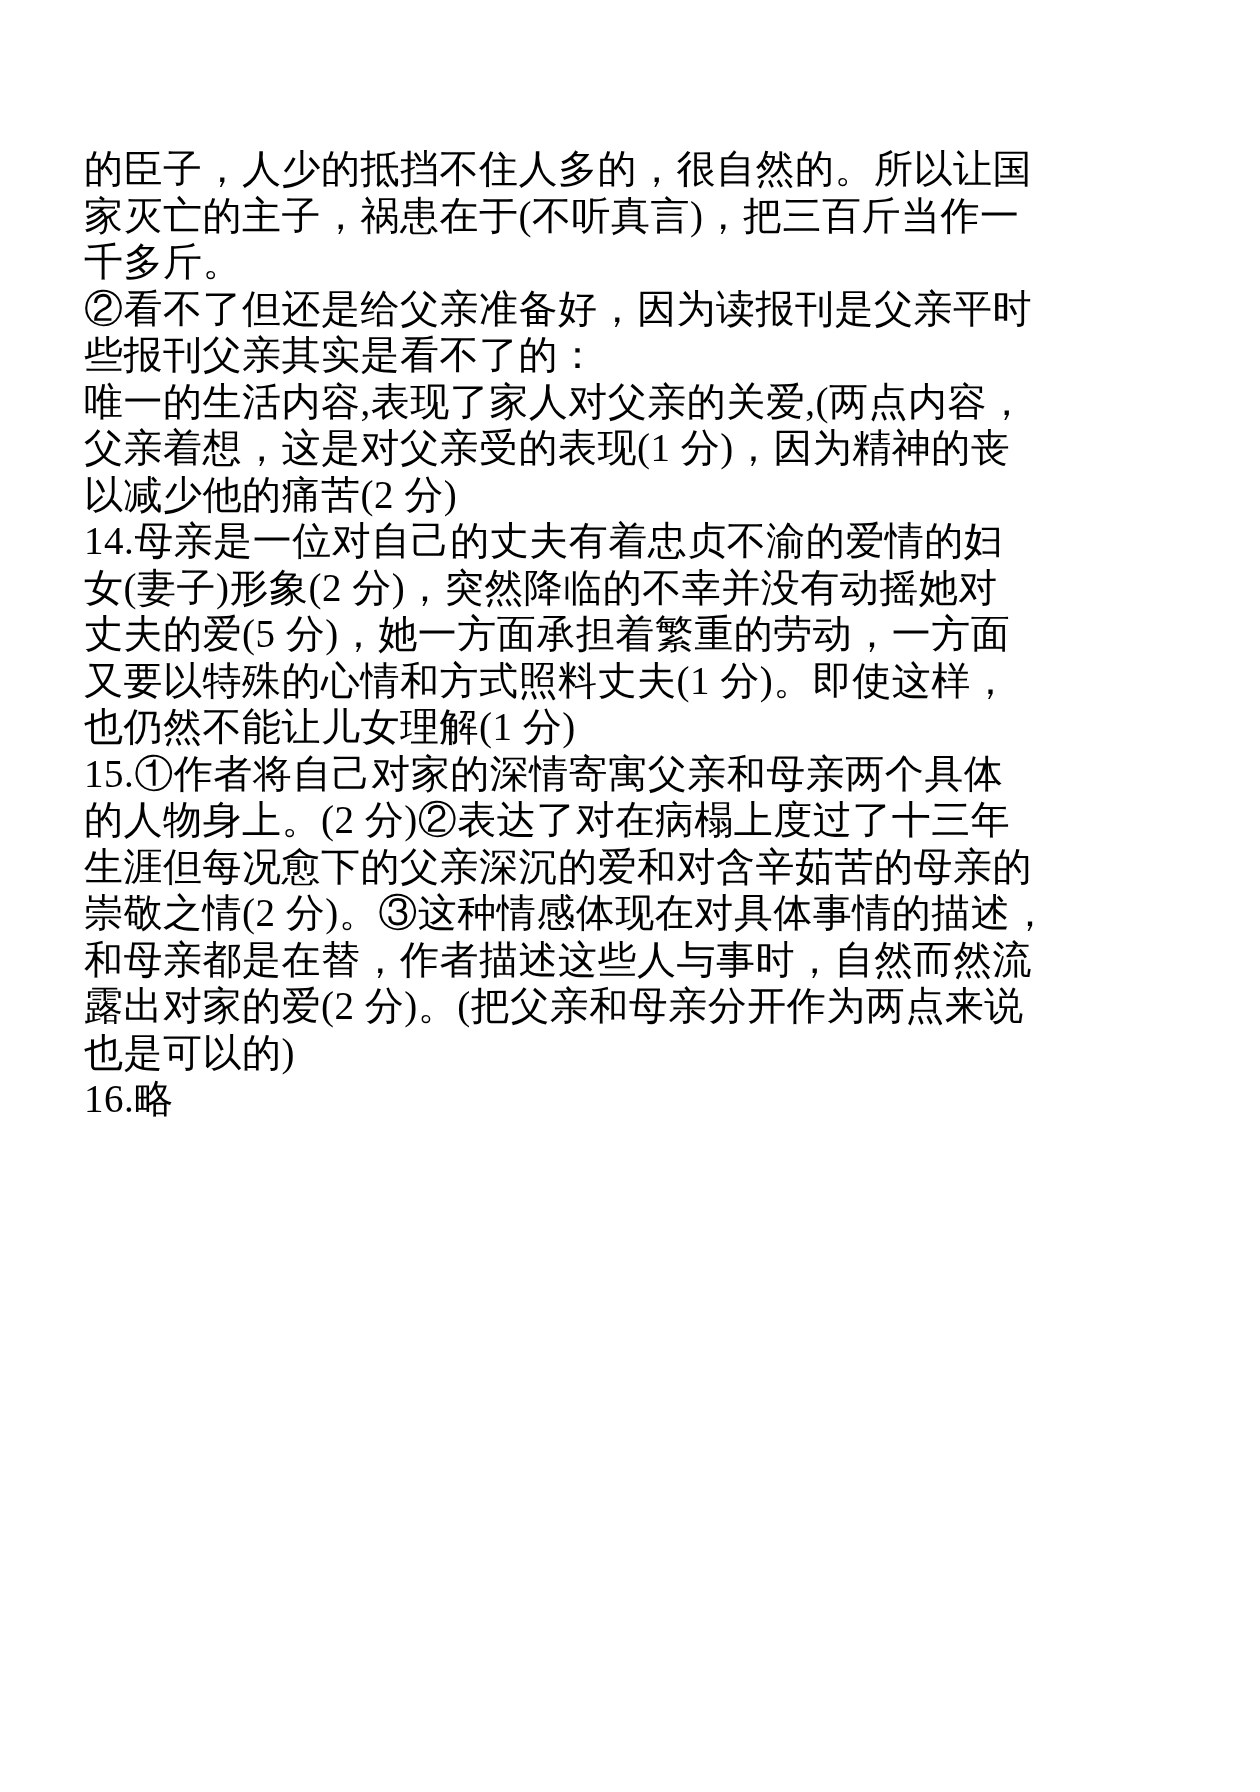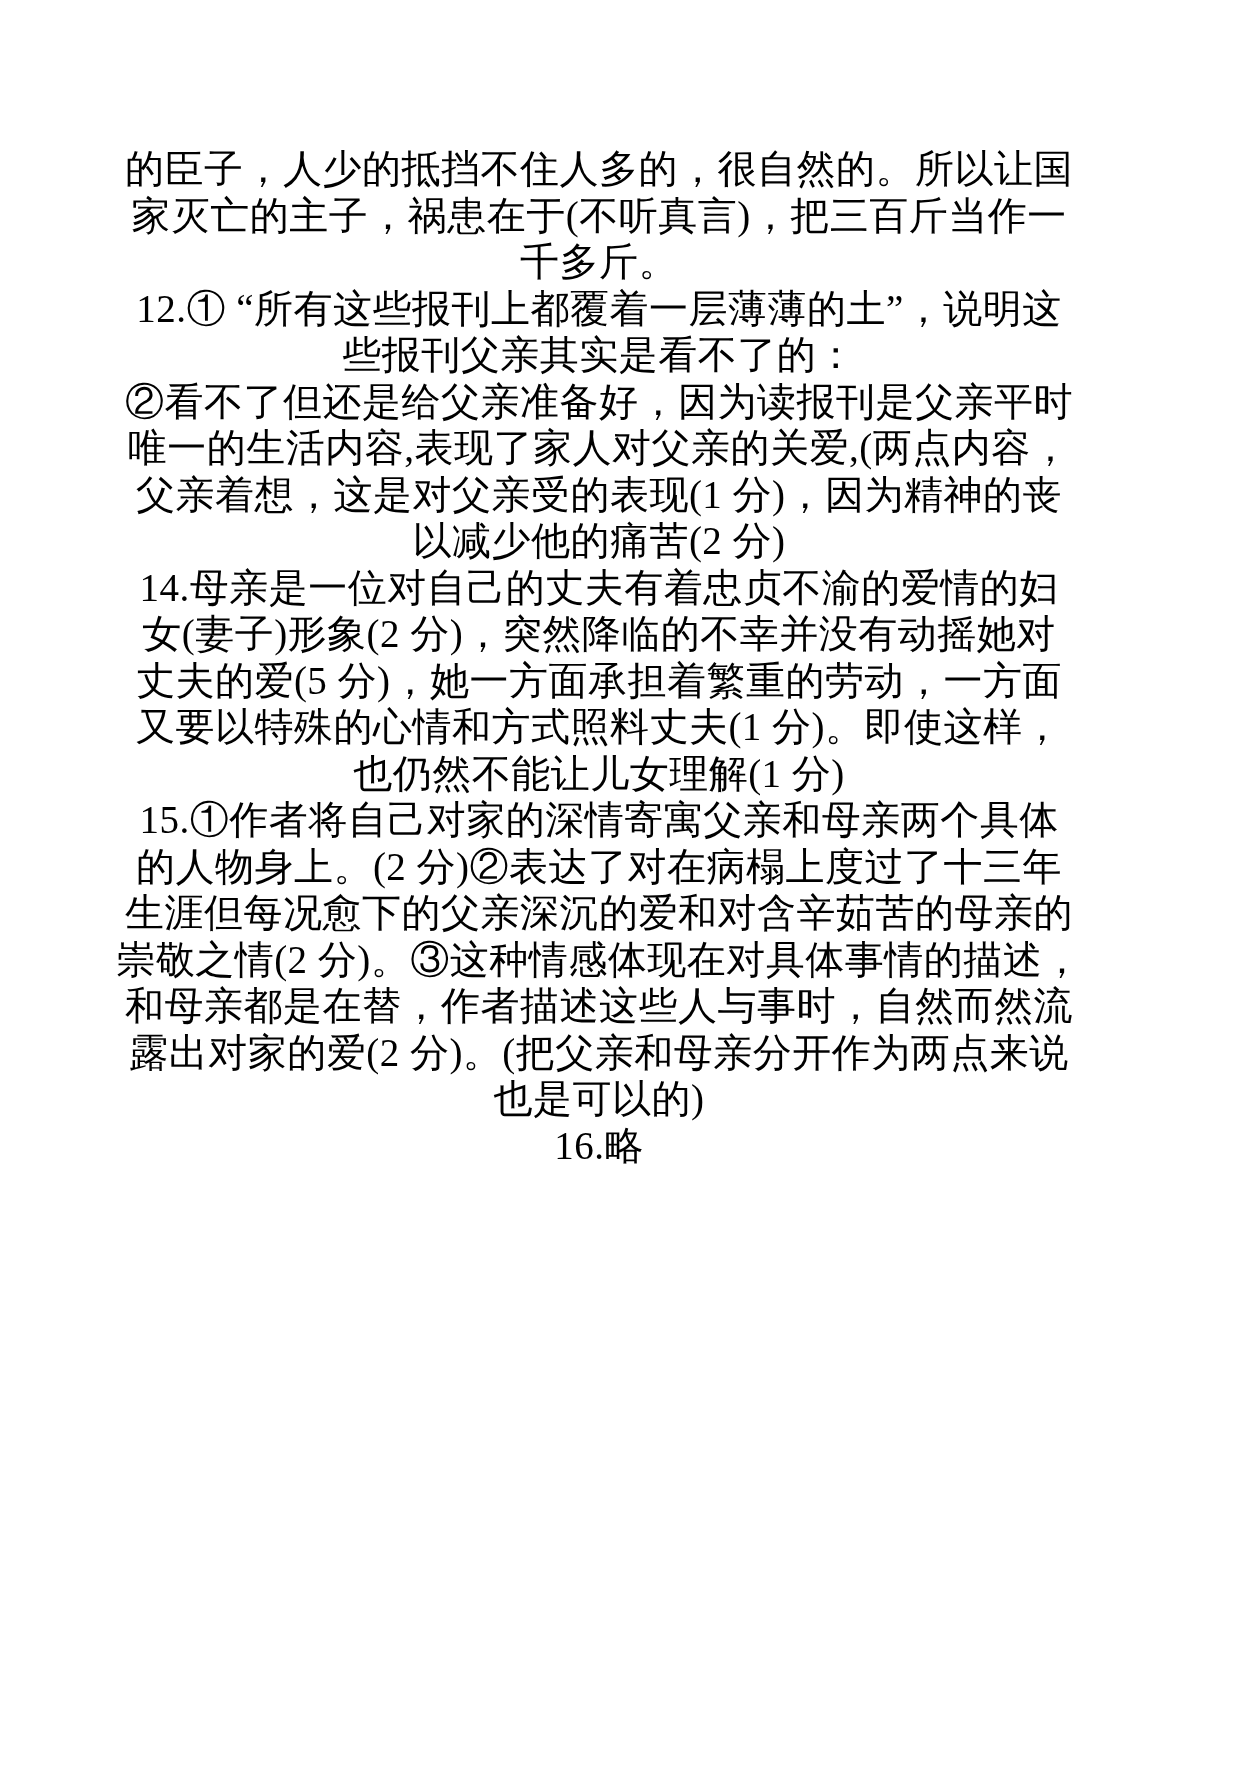--- a/index.html
+++ b/index.html
@@ -12,21 +12,20 @@
     height: 1792px;
     overflow: hidden;
     position: relative;
   }
   .page {
     position: absolute;
     top: 0; left: 0;
     width: 1260px;
     height: 1792px;
     background: #ffffff;
-    text-align: center;
   }
   .text-block {
     position: absolute;
     top: 146px;
     left: 84px;
     width: 1030px;
     color: #000000;
     font-family: "Liberation Serif", "DejaVu Serif", serif;
     font-size: 39px;
     line-height: 46.5px;
@@ -38,23 +37,22 @@
   }
 </style>
 </head>
 <body>
 
 <div class="page">
   <div class="text-block">
       <div class="line">的臣子，人少的抵挡不住人多的，很自然的。所以让国</div>
       <div class="line">家灭亡的主子，祸患在于(不听真言)，把三百斤当作一</div>
       <div class="line">千多斤。</div>
-      <div class="line">12.① “所有这些报刊上都覆着一层薄薄的土”，说明这</div>
+      <div class="line">②看不了但还是给父亲准备好，因为读报刊是父亲平时</div>
       <div class="line">些报刊父亲其实是看不了的：</div>
-      <div class="line">②看不了但还是给父亲准备好，因为读报刊是父亲平时</div>
       <div class="line">唯一的生活内容,表现了家人对父亲的关爱,(两点内容，</div>
       <div class="line">父亲着想，这是对父亲受的表现(1 分)，因为精神的丧</div>
       <div class="line">以减少他的痛苦(2 分)</div>
       <div class="line">14.母亲是一位对自己的丈夫有着忠贞不渝的爱情的妇</div>
       <div class="line">女(妻子)形象(2 分)，突然降临的不幸并没有动摇她对</div>
       <div class="line">丈夫的爱(5 分)，她一方面承担着繁重的劳动，一方面</div>
       <div class="line">又要以特殊的心情和方式照料丈夫(1 分)。即使这样，</div>
       <div class="line">也仍然不能让儿女理解(1 分)</div>
       <div class="line">15.①作者将自己对家的深情寄寓父亲和母亲两个具体</div>
       <div class="line">的人物身上。(2 分)②表达了对在病榻上度过了十三年</div>

